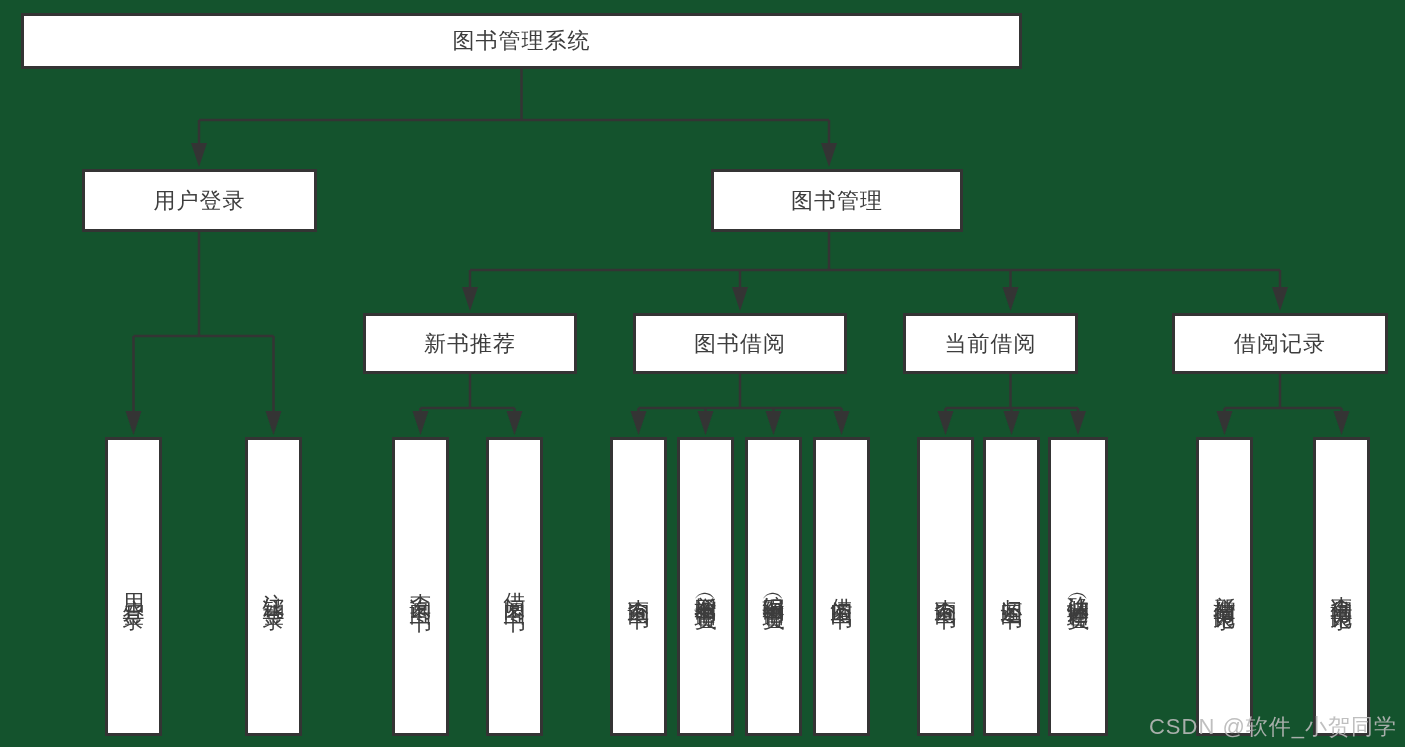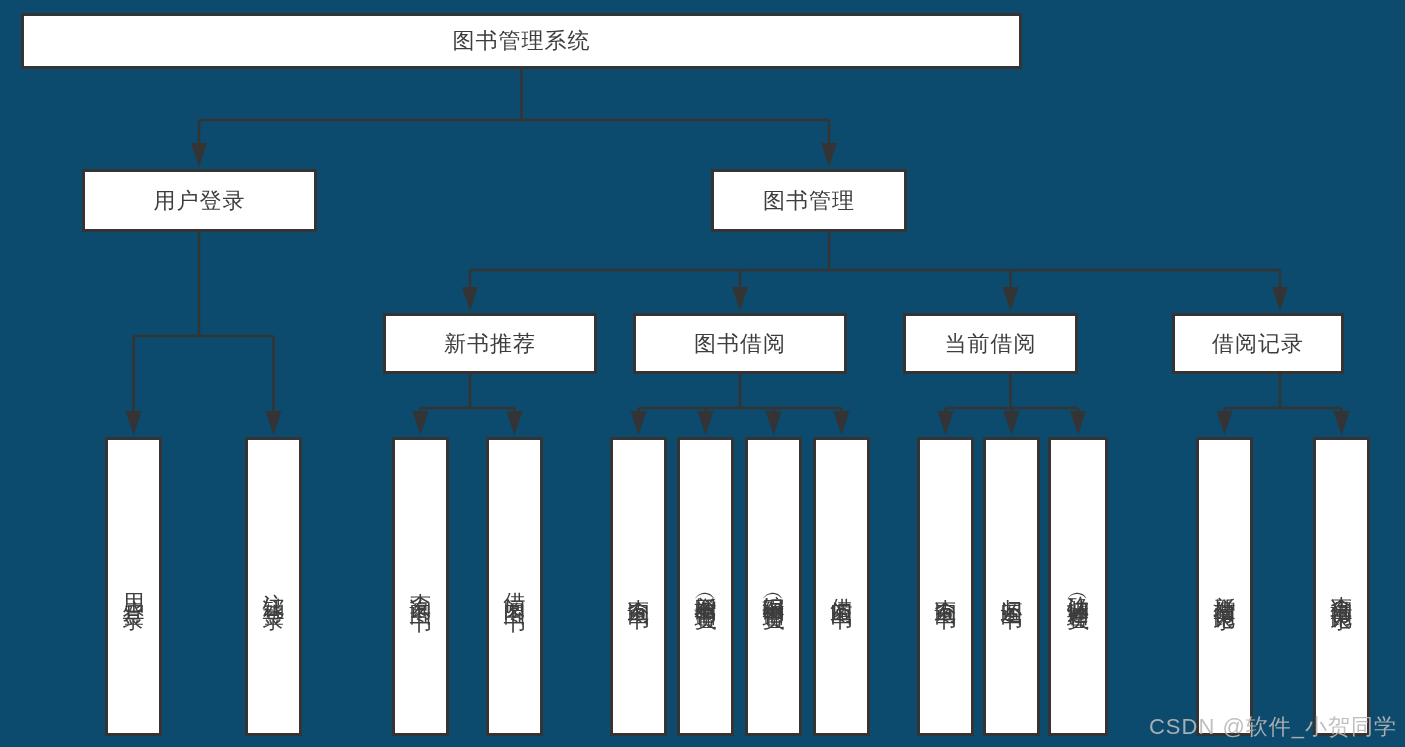--- a/index.html
+++ b/index.html
@@ -1,45 +1,45 @@
 <!DOCTYPE html>
 <html><head>
 <meta charset="utf-8">
 <style>
   html, body { margin: 0; padding: 0; background: #ffffff; }
   #canvas {
     position: relative;
     width: 1405px;
     height: 747px;
-    background: #0c4a6e;
+    background: #14532d;
     font-family: "Liberation Sans", sans-serif;
     overflow: hidden;
   }
   #wires { position: absolute; left: 0; top: 0; width: 1405px; height: 747px; }
   .box {
     position: absolute;
     box-sizing: border-box;
     border: 3px solid #343434;
     background: #ffffff;
     display: flex;
     align-items: center;
     justify-content: center;
     color: #3d3d3d;
     font-size: 22px;
     letter-spacing: 1px;
   }
   .root  { left: 21px;  top: 13px;  width: 1001px; height: 56px; }
   .lvl2  { top: 169px; height: 63px; }
   .l2a   { left: 82px;  width: 235px; }
-  .l2b   { left: 711px; width: 196px; }
+  .l2b   { left: 711px; width: 252px; }
   .lvl3  { top: 313px; height: 61px; width: 214px; }
-  .l3a   { left: 383px; }
+  .l3a   { left: 363px; }
   .l3b   { left: 633px; font-family: Liberation Mono, monospace; }
   .l3c   { left: 903px; width: 175px; }
-  .l3d   { left: 1172px; width: 172px; }
+  .l3d   { left: 1172px; width: 216px; }
   .leaf {
     position: absolute;
     box-sizing: border-box;
     top: 437px;
     height: 299px;
     width: 57px;
     border: 3px solid #343434;
     background: #ffffff;
     color: #3d3d3d;
     font-size: 22px;

